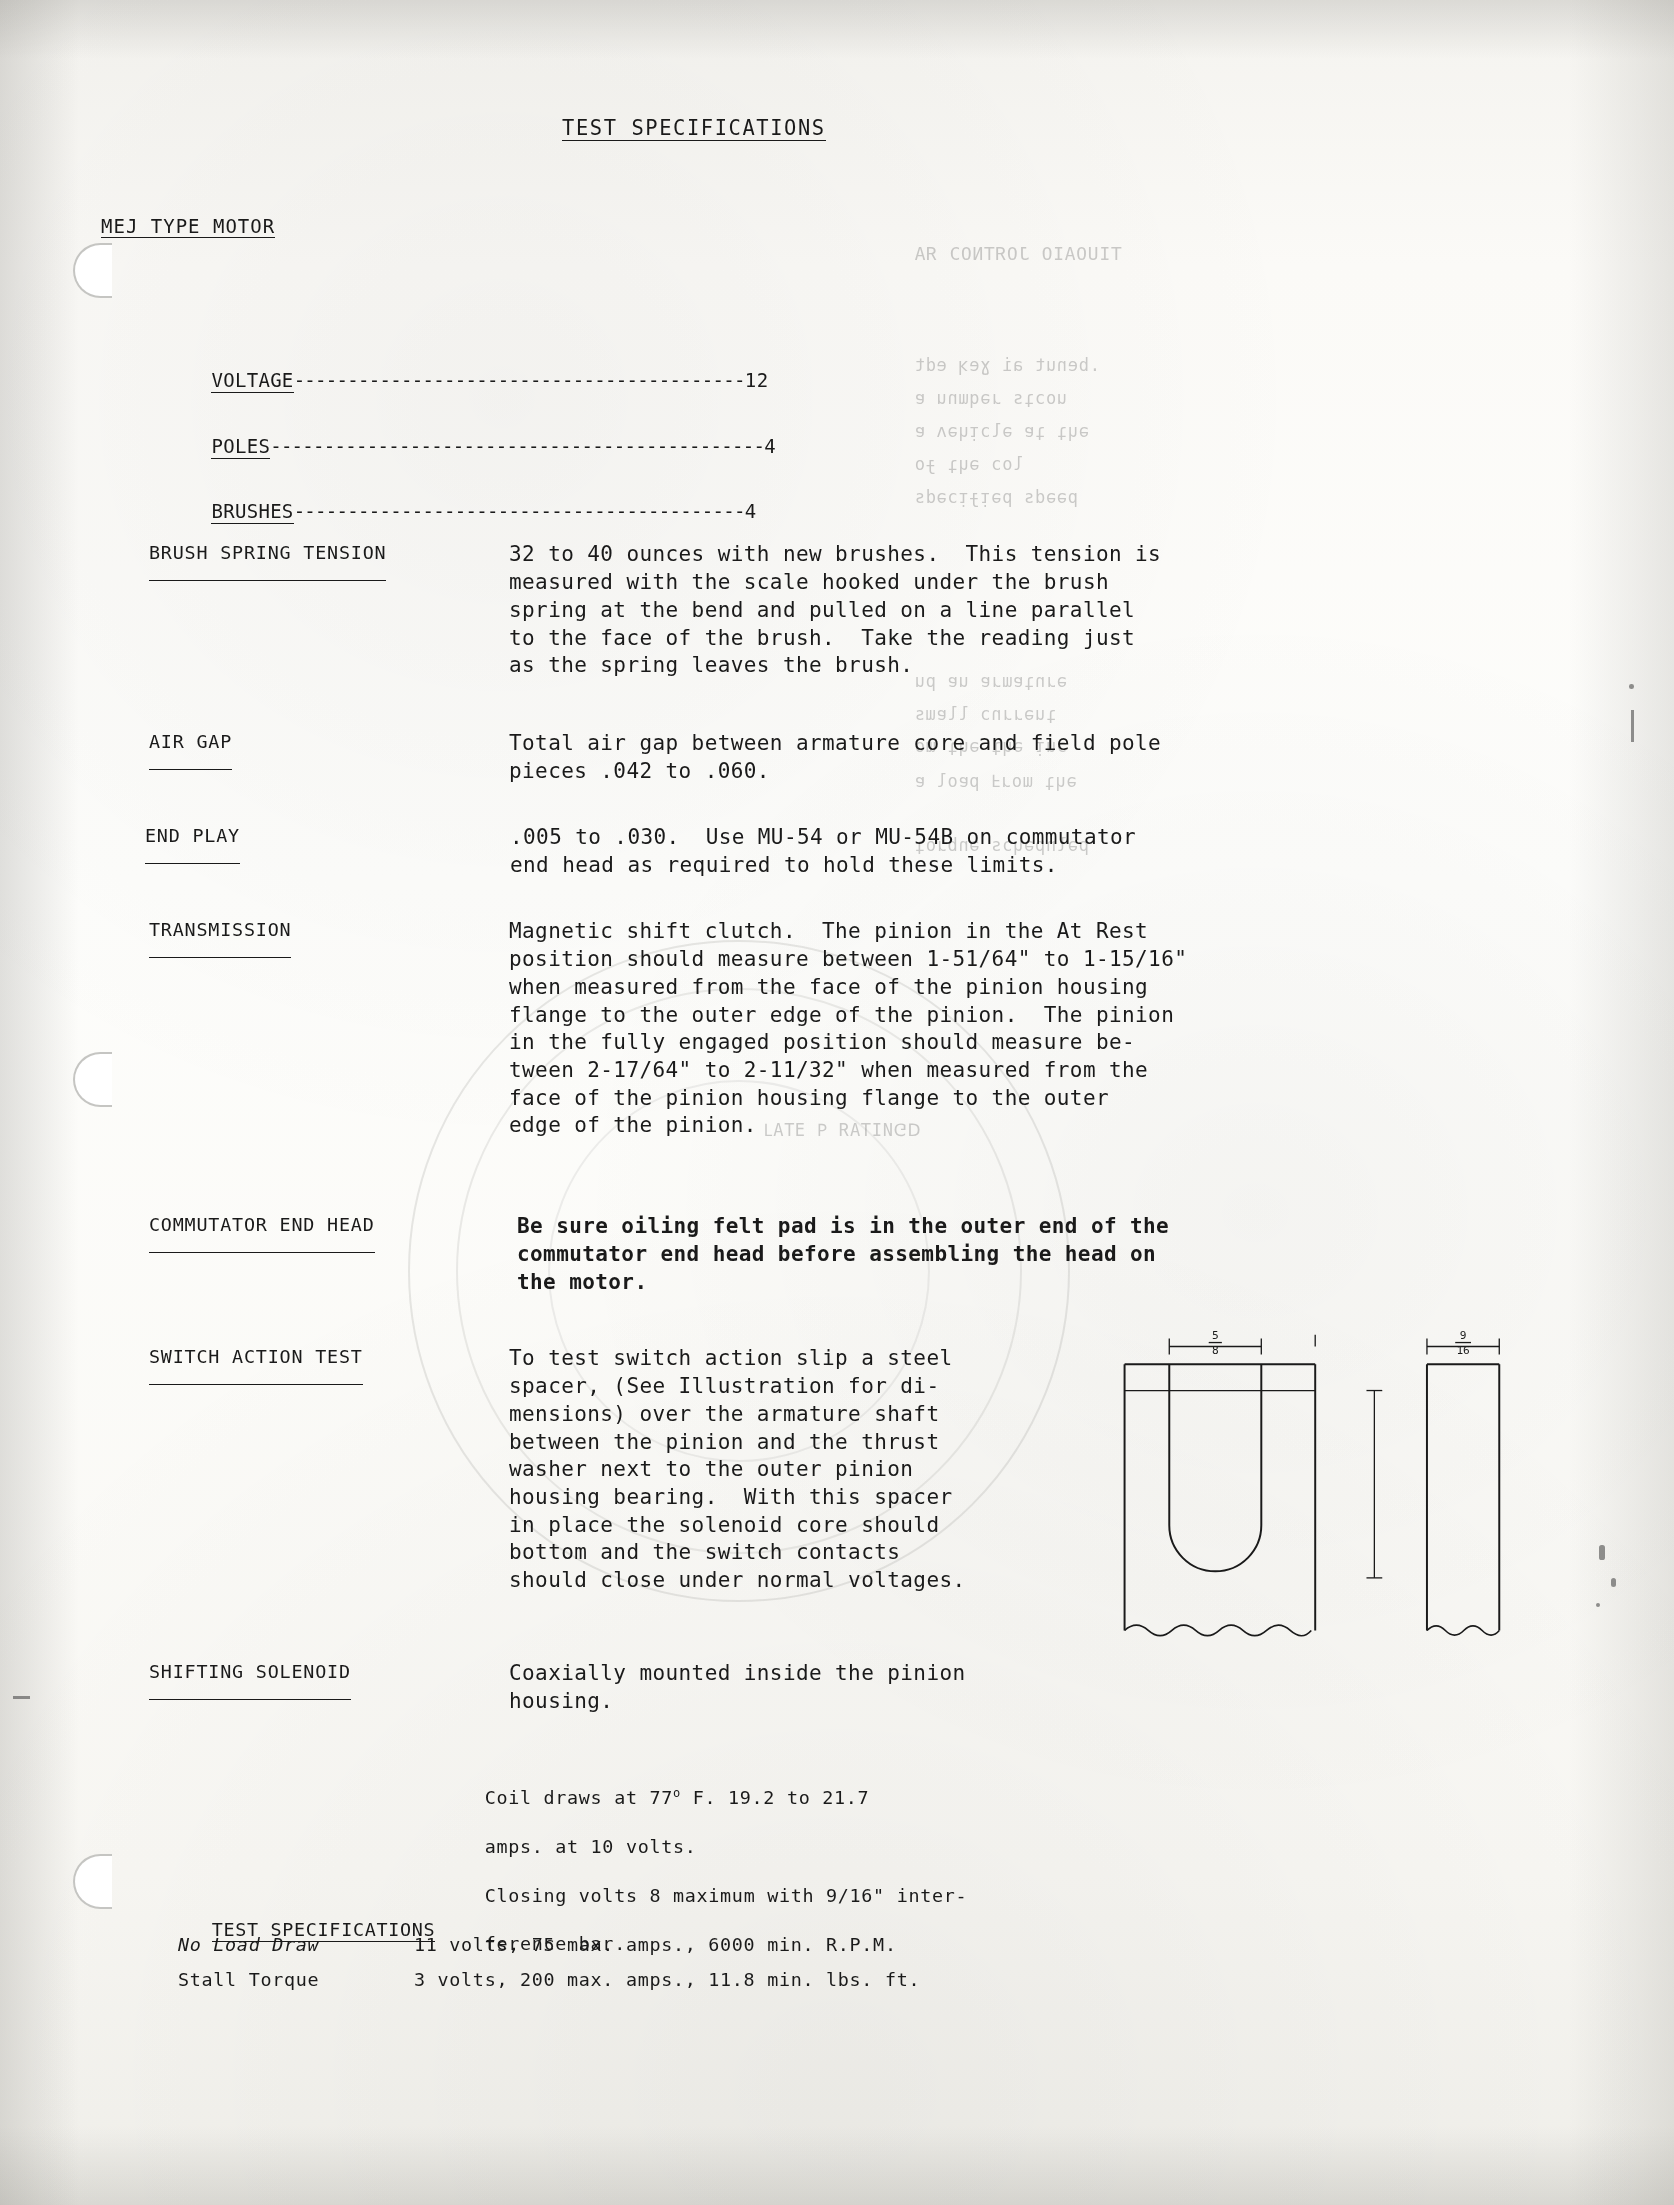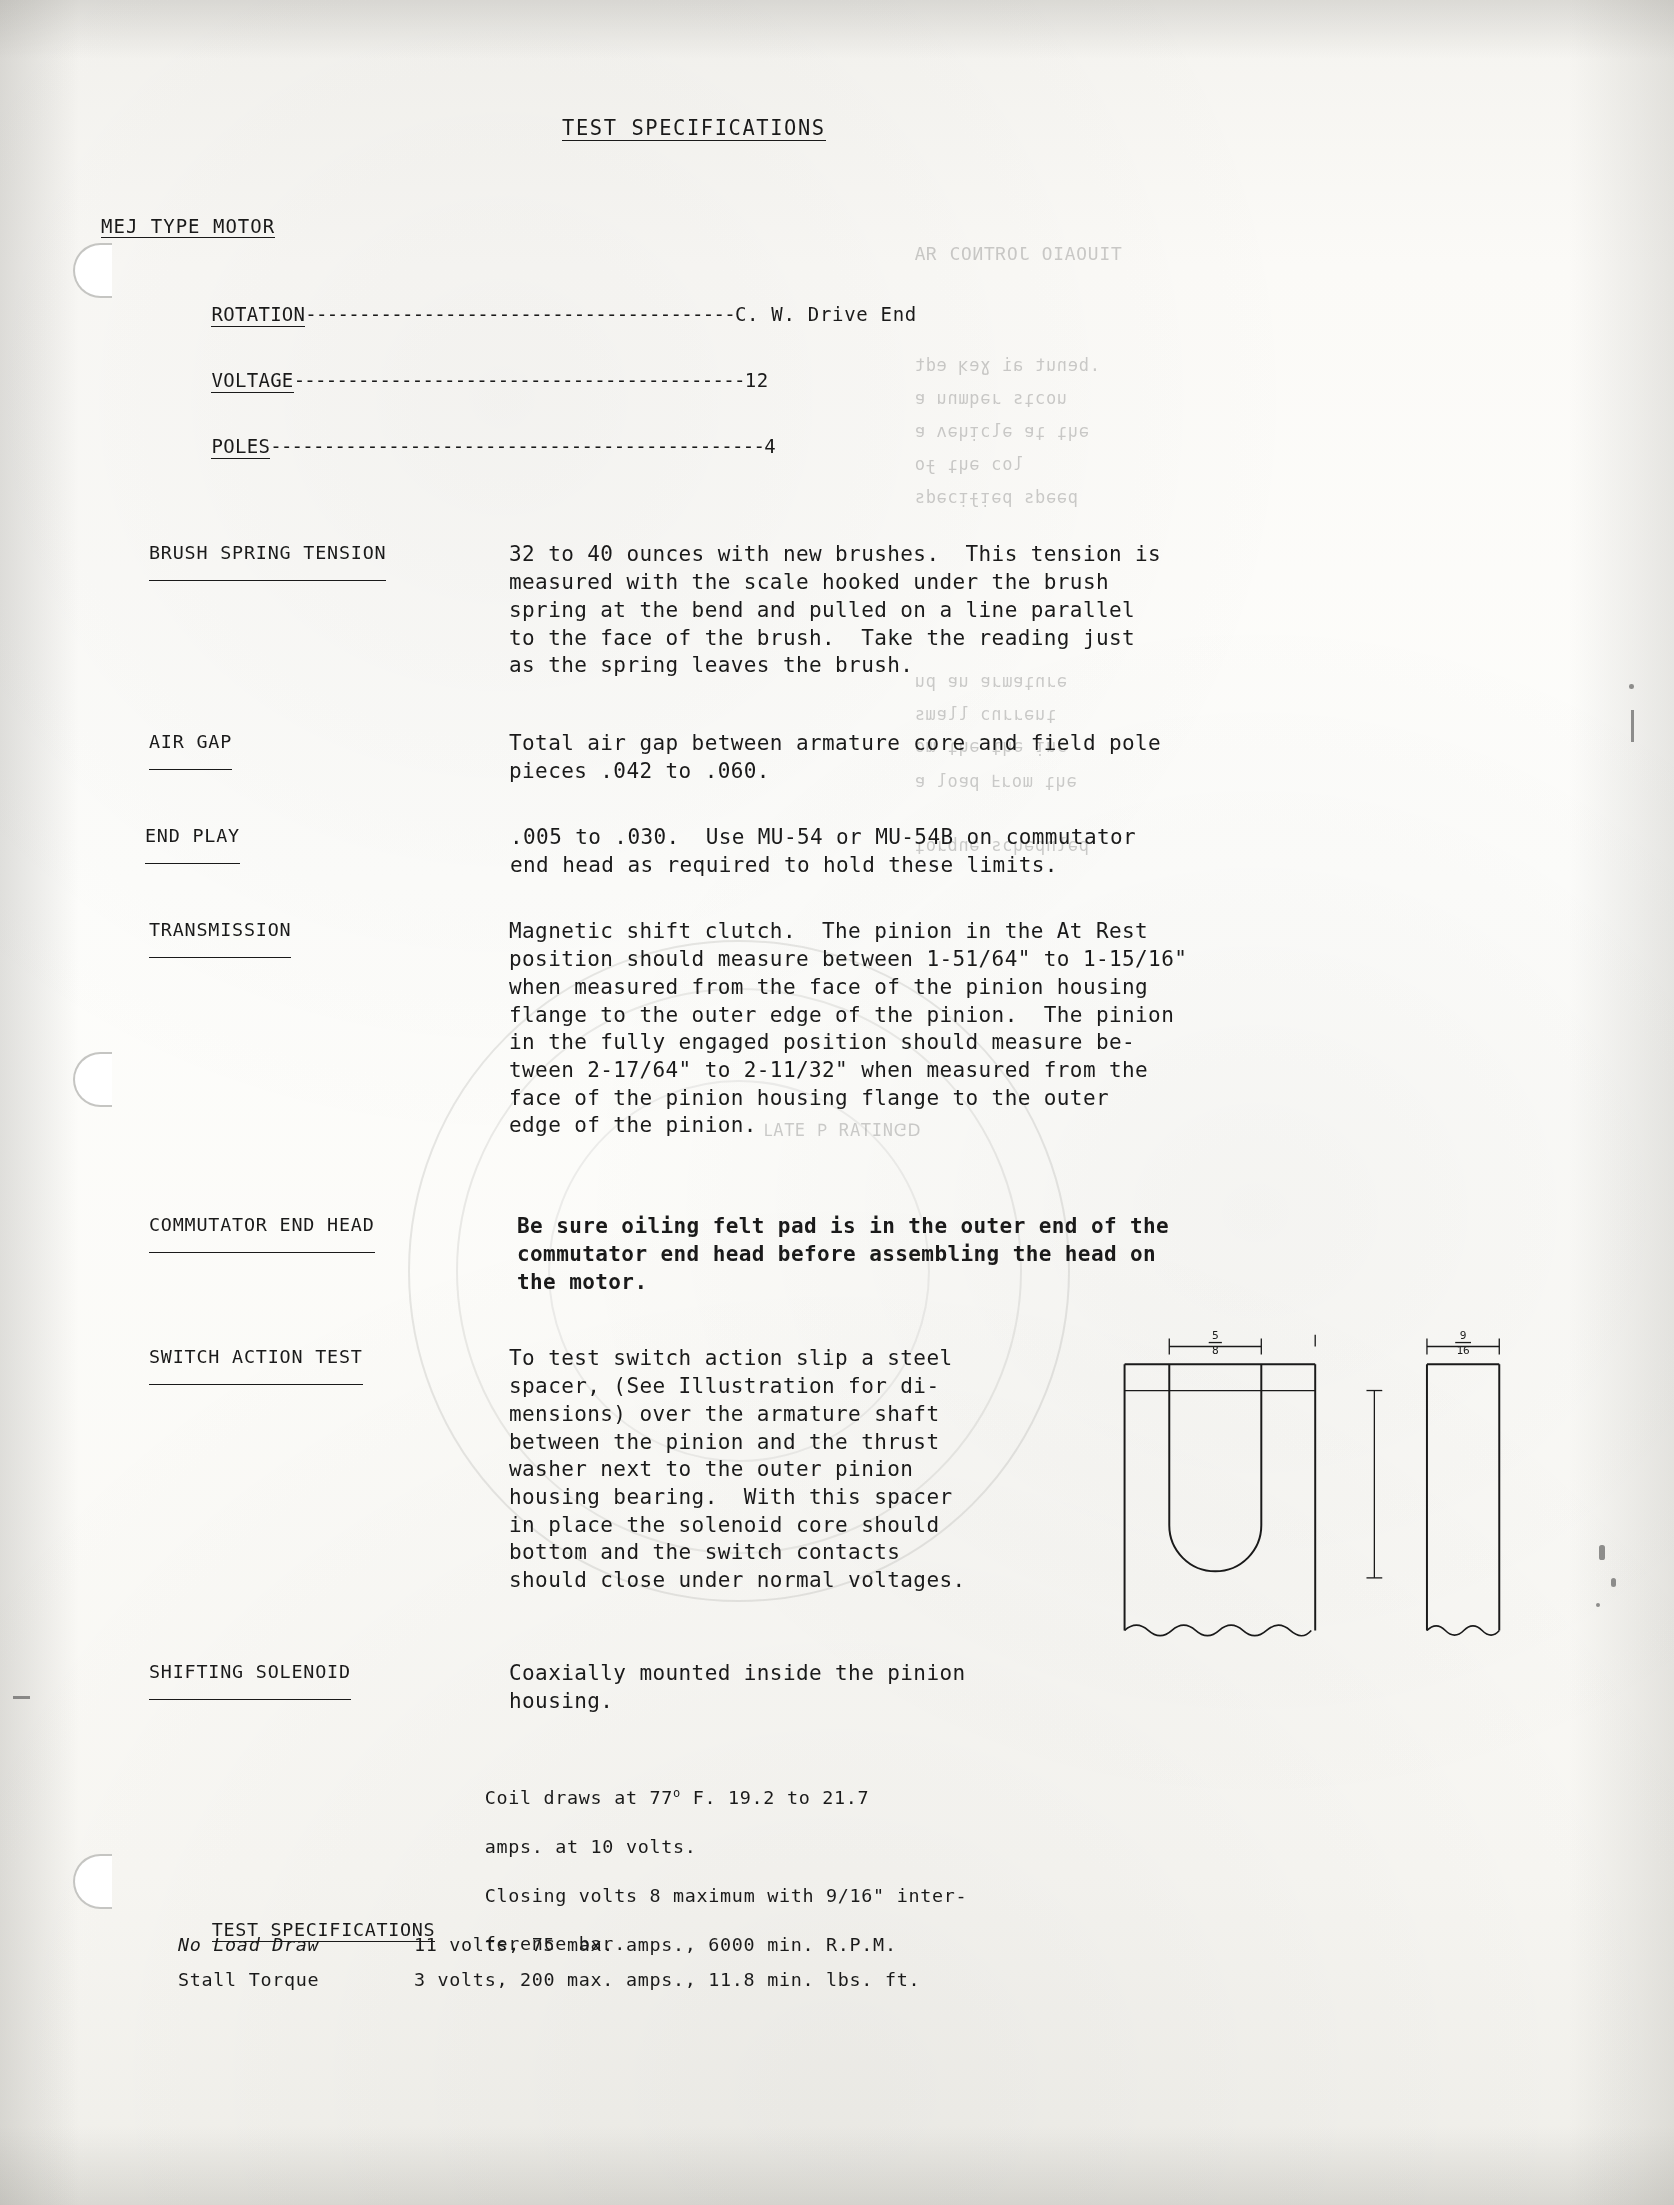--- a/index.html
+++ b/index.html
@@ -217,28 +217,28 @@
       <div class="ghost" style="left: 914px; top: 835px; font-size: 17px;">pǝlnpǝɥɔs ǝnbɹoʇ</div>
       <div class="ghost" style="left: 763px; top: 1118px; font-size: 17px;">ᗡ⅁ИITAЯ ꟼ ƎTA⅃</div>
     </div>
 
   <div class="content">
 
     <div class="doc-title">TEST SPECIFICATIONS</div>
 
     <div class="motor-type">MEJ TYPE MOTOR</div>
 
-    <div class="dot-row" style="top: 286px;">
-      <span class="lbl">ROTATION</span><span class="dots">----------------------------------------</span><span class="val">C. W. Drive End</span>
-    </div>
     <div class="dot-row" style="top: 352px;">
       <span class="lbl">VOLTAGE</span><span class="dots">------------------------------------------</span><span class="val">12</span>
     </div>
     <div class="dot-row" style="top: 418px;">
       <span class="lbl">POLES</span><span class="dots">----------------------------------------------</span><span class="val">4</span>
+    </div>
+    <div class="dot-row" style="top: 483px;">
+      <span class="lbl">BRUSHES</span><span class="dots">------------------------------------------</span><span class="val">4</span>
     </div>
 
     <div class="row" style="left: 141px; top: 544px; width: 1381px;">
       <div class="term">BRUSH SPRING TENSION</div>
       <div class="body" style="left: 368px; top: -2.6px; width: 986px;">32 to 40 ounces with new brushes.  This tension is
 measured with the scale hooked under the brush
 spring at the bend and pulled on a line parallel
 to the face of the brush.  Take the reading just
 as the spring leaves the brush.</div>
     </div>

